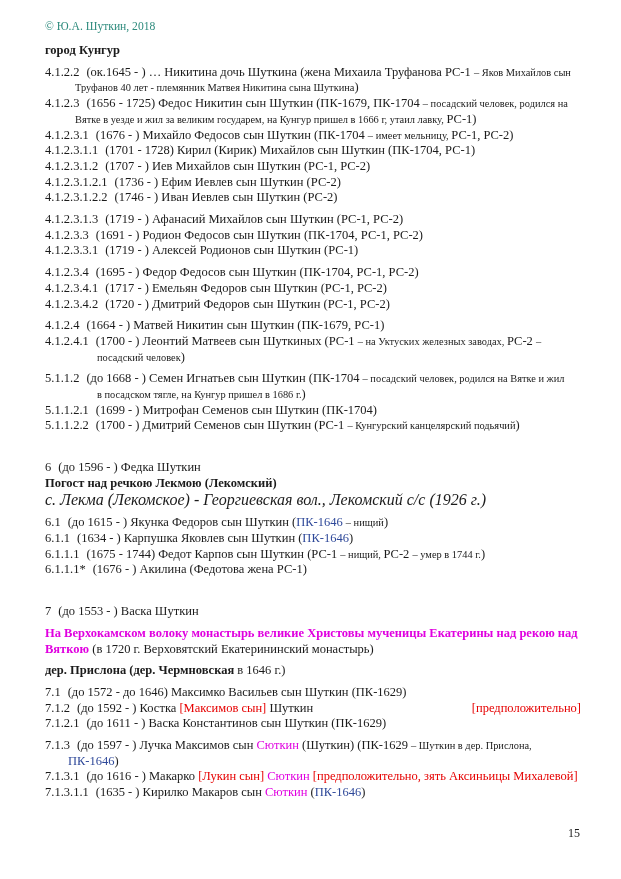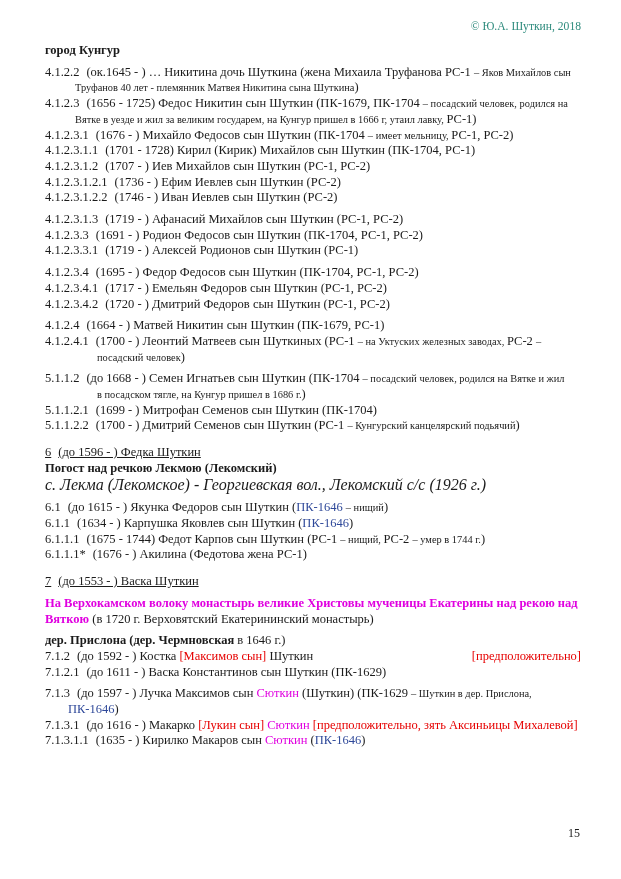--- a/index.html
+++ b/index.html
@@ -5,29 +5,29 @@
   html,body{margin:0;padding:0;background:#888;}
   #page{
     position:relative;width:621px;height:879px;background:#ffffff;
     font-family:"Liberation Serif","DejaVu Serif",serif;color:#1b1b1b;
     overflow:hidden;margin:0 auto;box-sizing:border-box;
   }
   #content{
     position:absolute;left:45px;top:20px;width:536px;
   }
   #copyright{
-    text-align:right;font-size:11.6px;line-height:14px;color:var(--teal,#2e8b7d);
+    text-align:left;font-size:11.6px;line-height:14px;color:var(--teal,#2e8b7d);
     margin-bottom:9px;
   }
   .line{
     position:relative;white-space:pre-wrap;font-size:12.5px;line-height:15.7px;
     color:var(--ink,#1b1b1b);
   }
   .gap1{margin-top:6px;}
-  .gap2{margin-top:11px;text-decoration:underline;}
+  .gap2{margin-top:26px;}
   .num{margin-right:7px;}
   .m{}
   .s{font-size:10.4px;}
   .b{font-weight:bold;text-align:center;}
   .mg{color:var(--magenta,#e000e0);}
   .mgb{color:var(--magenta,#e000e0);font-weight:bold;}
   .bl{color:var(--blue,#2e4899);}
   .r{color:var(--red,#e60000);}
   .i{font-style:italic;font-size:16px;}
   .right{position:absolute;right:0;top:0;}
@@ -69,20 +69,21 @@
         <div class="line"><span class="b">Погост над речкою Лекмою (Лекомский)</span></div>
         <div class="line"><span class="i">с. Лекма (Лекомское) - Георгиевская вол., Лекомский с/с (1926 г.)</span></div>
         <div class="line gap1"><span class="num">6.1</span><span class="m">(до 1615 - ) Якунка Федоров сын Шуткин (</span><span class="bl">ПК-1646 </span><span class="s">– нищий</span><span class="m">)</span></div>
         <div class="line"><span class="num">6.1.1</span><span class="m">(1634 - ) Карпушка Яковлев сын Шуткин (</span><span class="bl">ПК-1646</span><span class="m">)</span></div>
         <div class="line"><span class="num">6.1.1.1</span><span class="m">(1675 - 1744) Федот Карпов сын Шуткин (РС-1 </span><span class="s">– нищий, </span><span class="m">РС-2 </span><span class="s">– умер в 1744 г.</span><span class="m">)</span></div>
         <div class="line"><span class="num">6.1.1.1*</span><span class="m">(1676 - ) Акилина (Федотова жена РС-1)</span></div>
         <div class="line gap2"><span class="num">7</span><span class="m">(до 1553 - ) Васка Шуткин</span></div>
         <div class="line gap1"><span class="mgb">На Верхокамском волоку монастырь великие Христовы мученицы Екатерины над рекою над
 Вяткою</span><span class="m"> (в 1720 г. Верховятский Екатерининский монастырь)</span></div>
         <div class="line gap1"><span class="b">дер. Прислона (дер. Чермновская </span><span class="m">в 1646 г.)</span></div>
+        <div class="line gap1"><span class="num">7.1</span><span class="m">(до 1572 - до 1646) Максимко Васильев сын Шуткин (ПК-1629)</span></div>
         <div class="line"><span class="num">7.1.2</span><span class="m">(до 1592 - ) Костка </span><span class="r">[Максимов сын]</span><span class="m"> Шуткин</span><span class="r right">[предположительно]</span></div>
         <div class="line"><span class="num">7.1.2.1</span><span class="m">(до 1611 - ) Васка Константинов сын Шуткин (ПК-1629)</span></div>
         <div class="line gap1" style="padding-left: 23px; text-indent: -23px;"><span class="num">7.1.3</span><span class="m">(до 1597 - ) Лучка Максимов сын </span><span class="mg">Сюткин</span><span class="m"> (Шуткин) (ПК-1629 </span><span class="s">– Шуткин в дер. Прислона,
 </span><span class="bl">ПК-1646</span><span class="m">)</span></div>
         <div class="line"><span class="num">7.1.3.1</span><span class="m">(до 1616 - ) Макарко </span><span class="r">[Лукин сын]</span><span class="m"> </span><span class="mg">Сюткин</span><span class="m"> </span><span class="r">[предположительно, зять Аксиньицы Михалевой]</span></div>
         <div class="line"><span class="num">7.1.3.1.1</span><span class="m">(1635 - ) Кирилко Макаров сын </span><span class="mg">Сюткин</span><span class="m"> (</span><span class="bl">ПК-1646</span><span class="m">)</span></div>
       </div>
   </div>
   <div id="page-number">15</div>
 </div>

